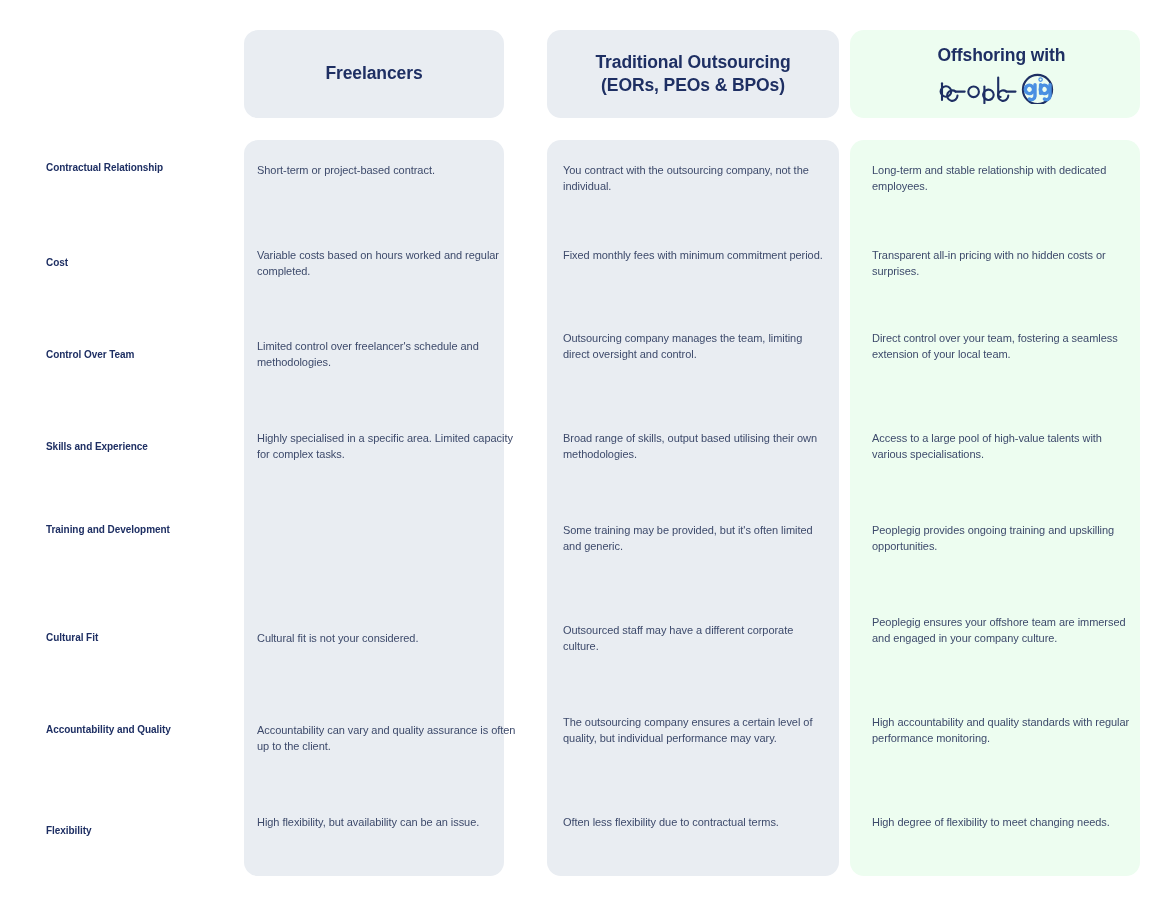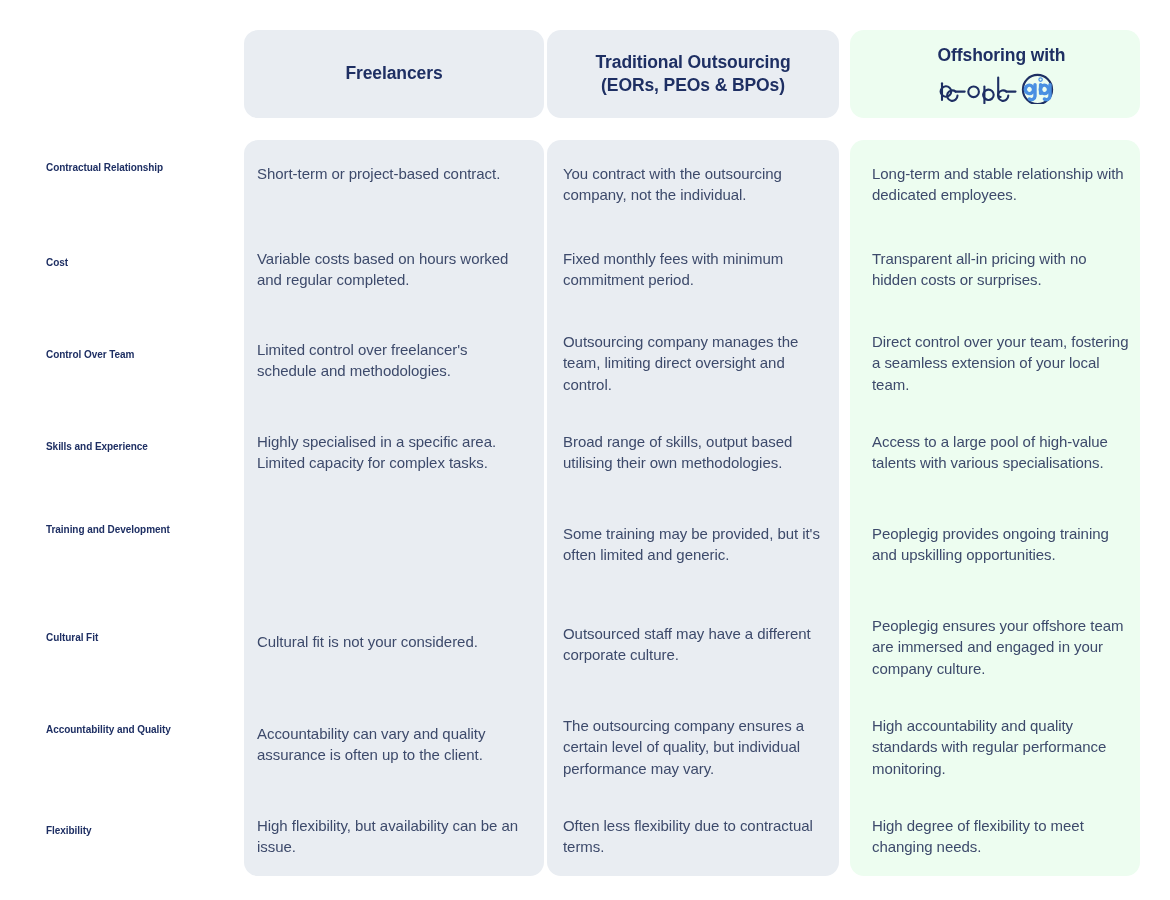--- a/index.html
+++ b/index.html
@@ -11,21 +11,21 @@
     font-family: "Liberation Sans", sans-serif;
     overflow: hidden;
   }
 
   #comparison-table {
     position: relative;
     width: 1170px;
     height: 900px;
     background: #ffffff;
   }
-  .col-1      { left: 244px; width: 300px; }
+  .col-1      { left: 244px; width: 260px; }
   .col-2      { left: 547px; width: 292px; }
   .col-3      { left: 850px; width: 290px; padding-left: 13px; }
 
   
   .header-card {
     position: absolute;
     top: 30px;
     height: 88px;
     border-radius: 14px;
     display: flex;
@@ -73,21 +73,21 @@
     font-size: 10px;
     font-weight: bold;
     color: #1e2f63;
     line-height: 1.32;
     letter-spacing: -0.05px;
   }
 
   
   .cell {
     position: absolute;
-    font-size: 15px;
+    font-size: 11px;
     color: #3d4a6b;
     line-height: 1.42;
     letter-spacing: -0.05px;
   }
   .cell.c1 { left: 257px; width: 268px; }
   .cell.c2 { left: 563px; width: 266px; }
   .cell.c3 { left: 872px; width: 260px; }
 </style>
 </head>
 <body>

